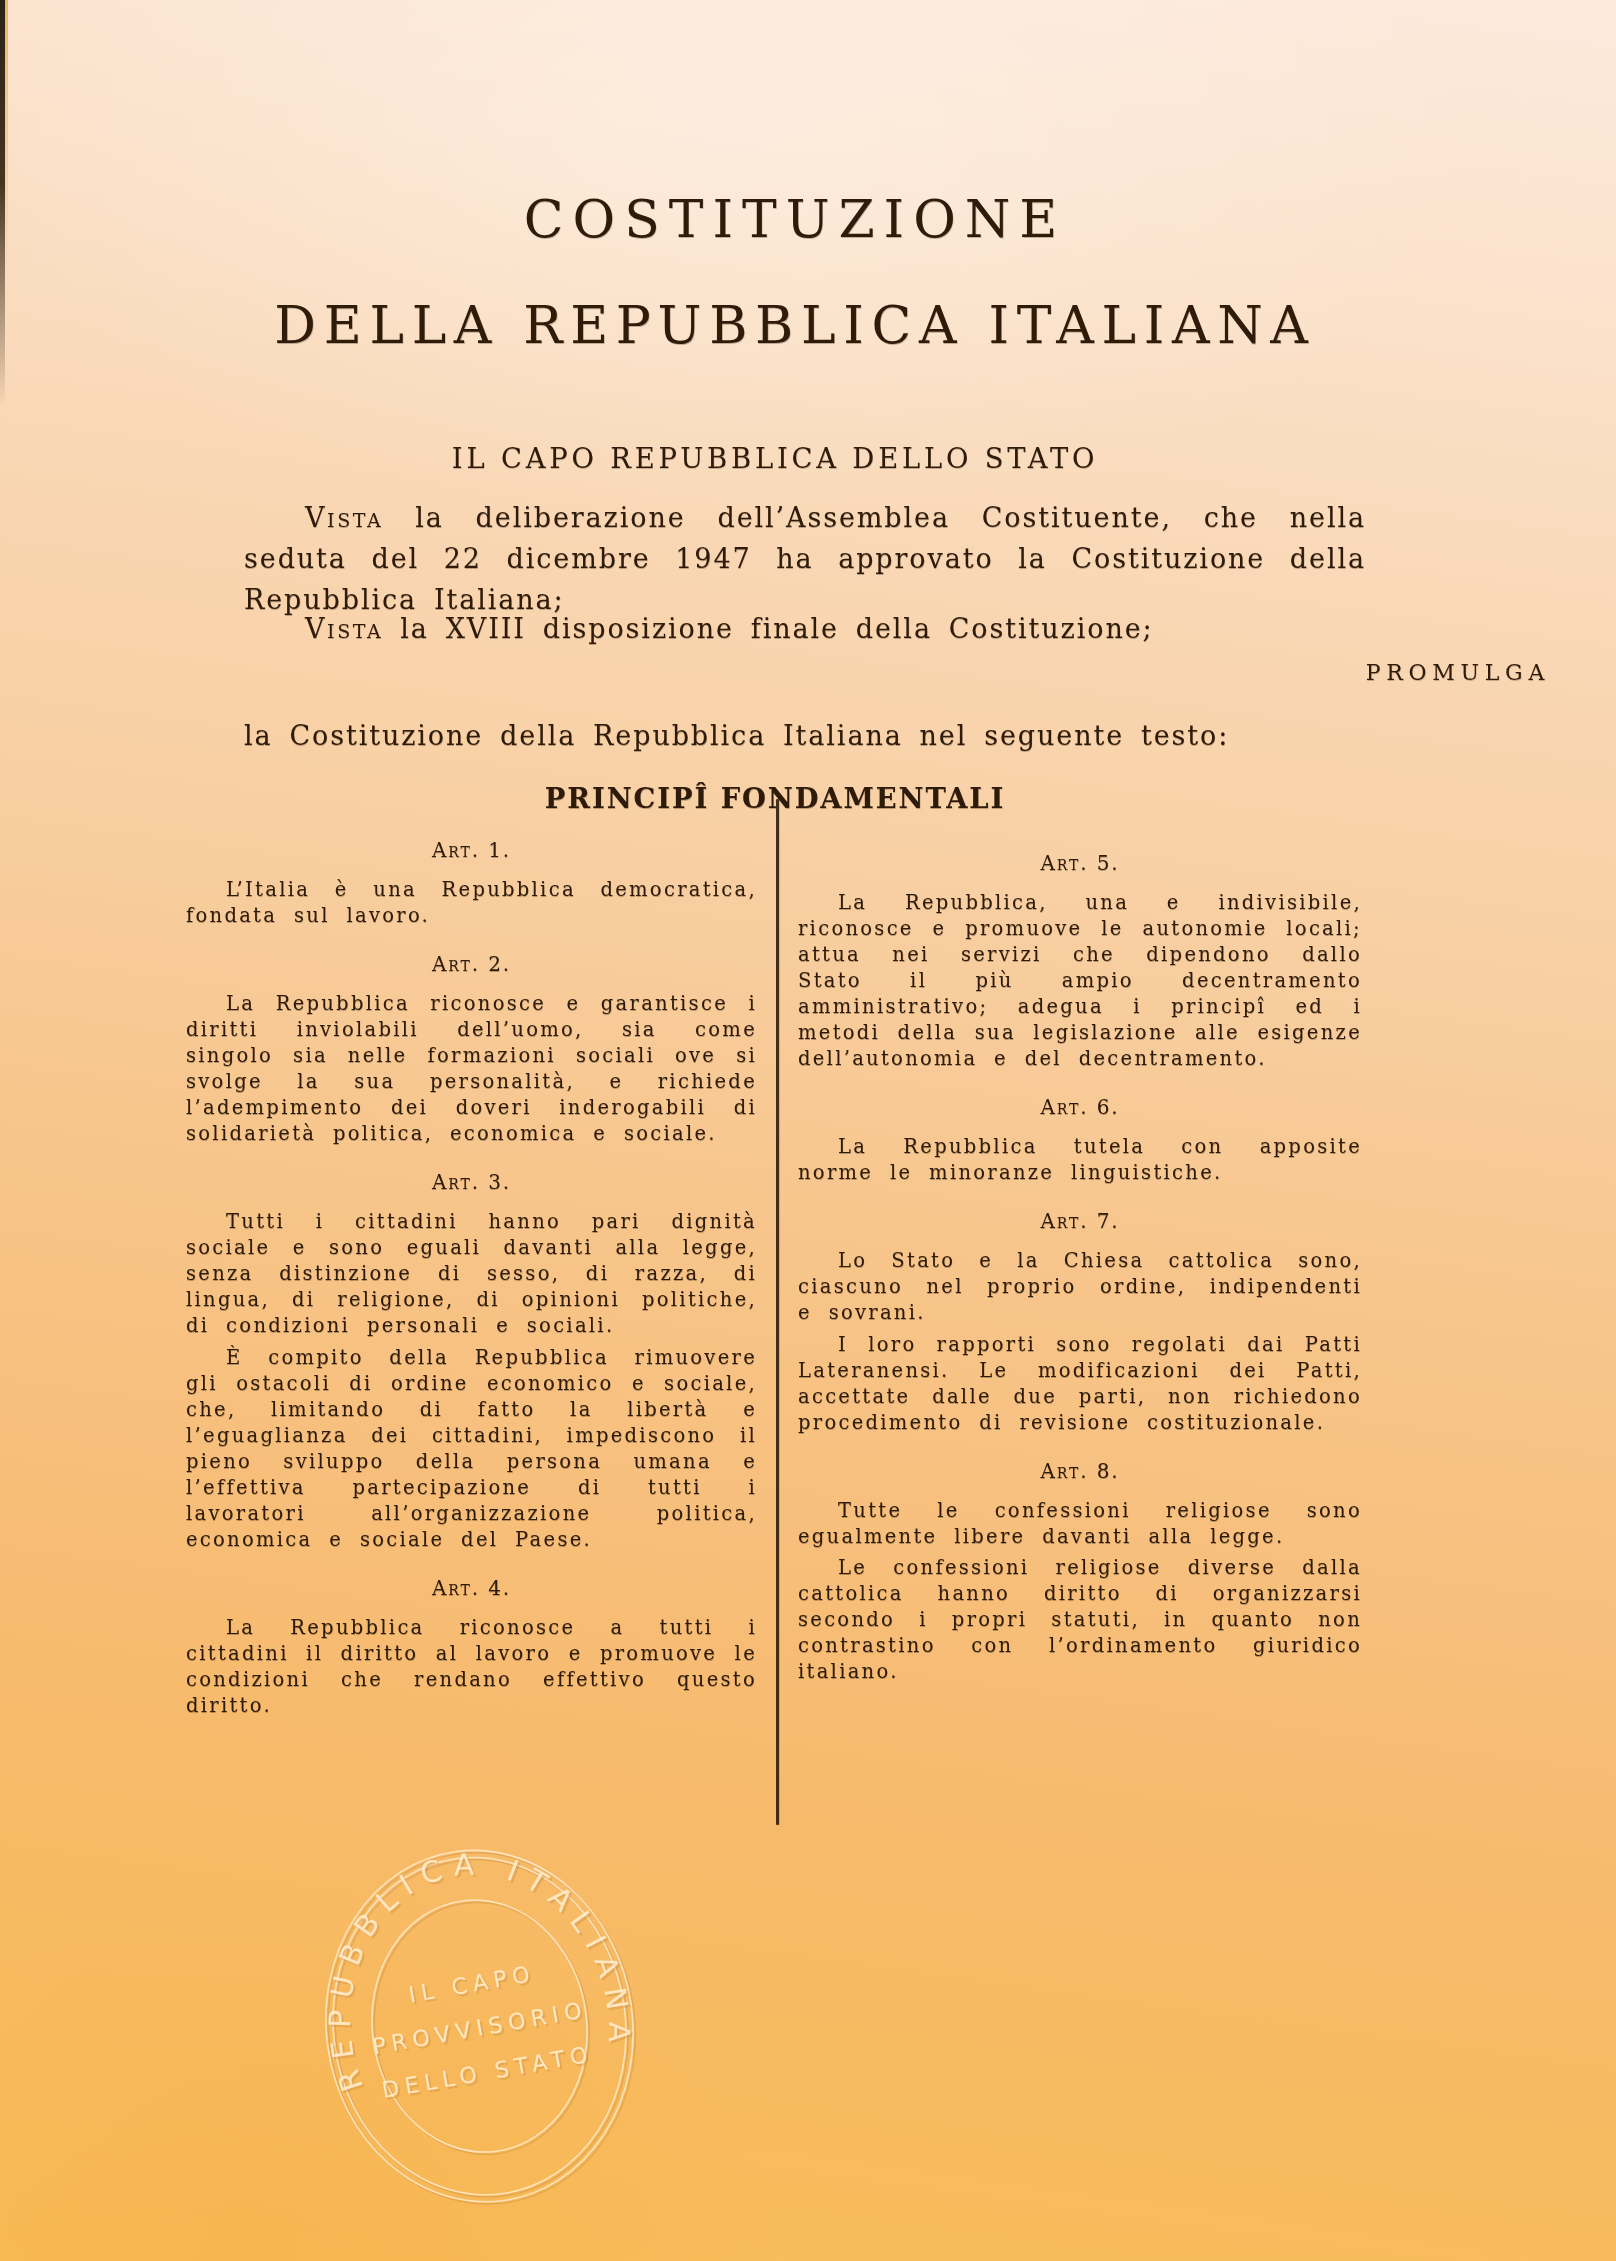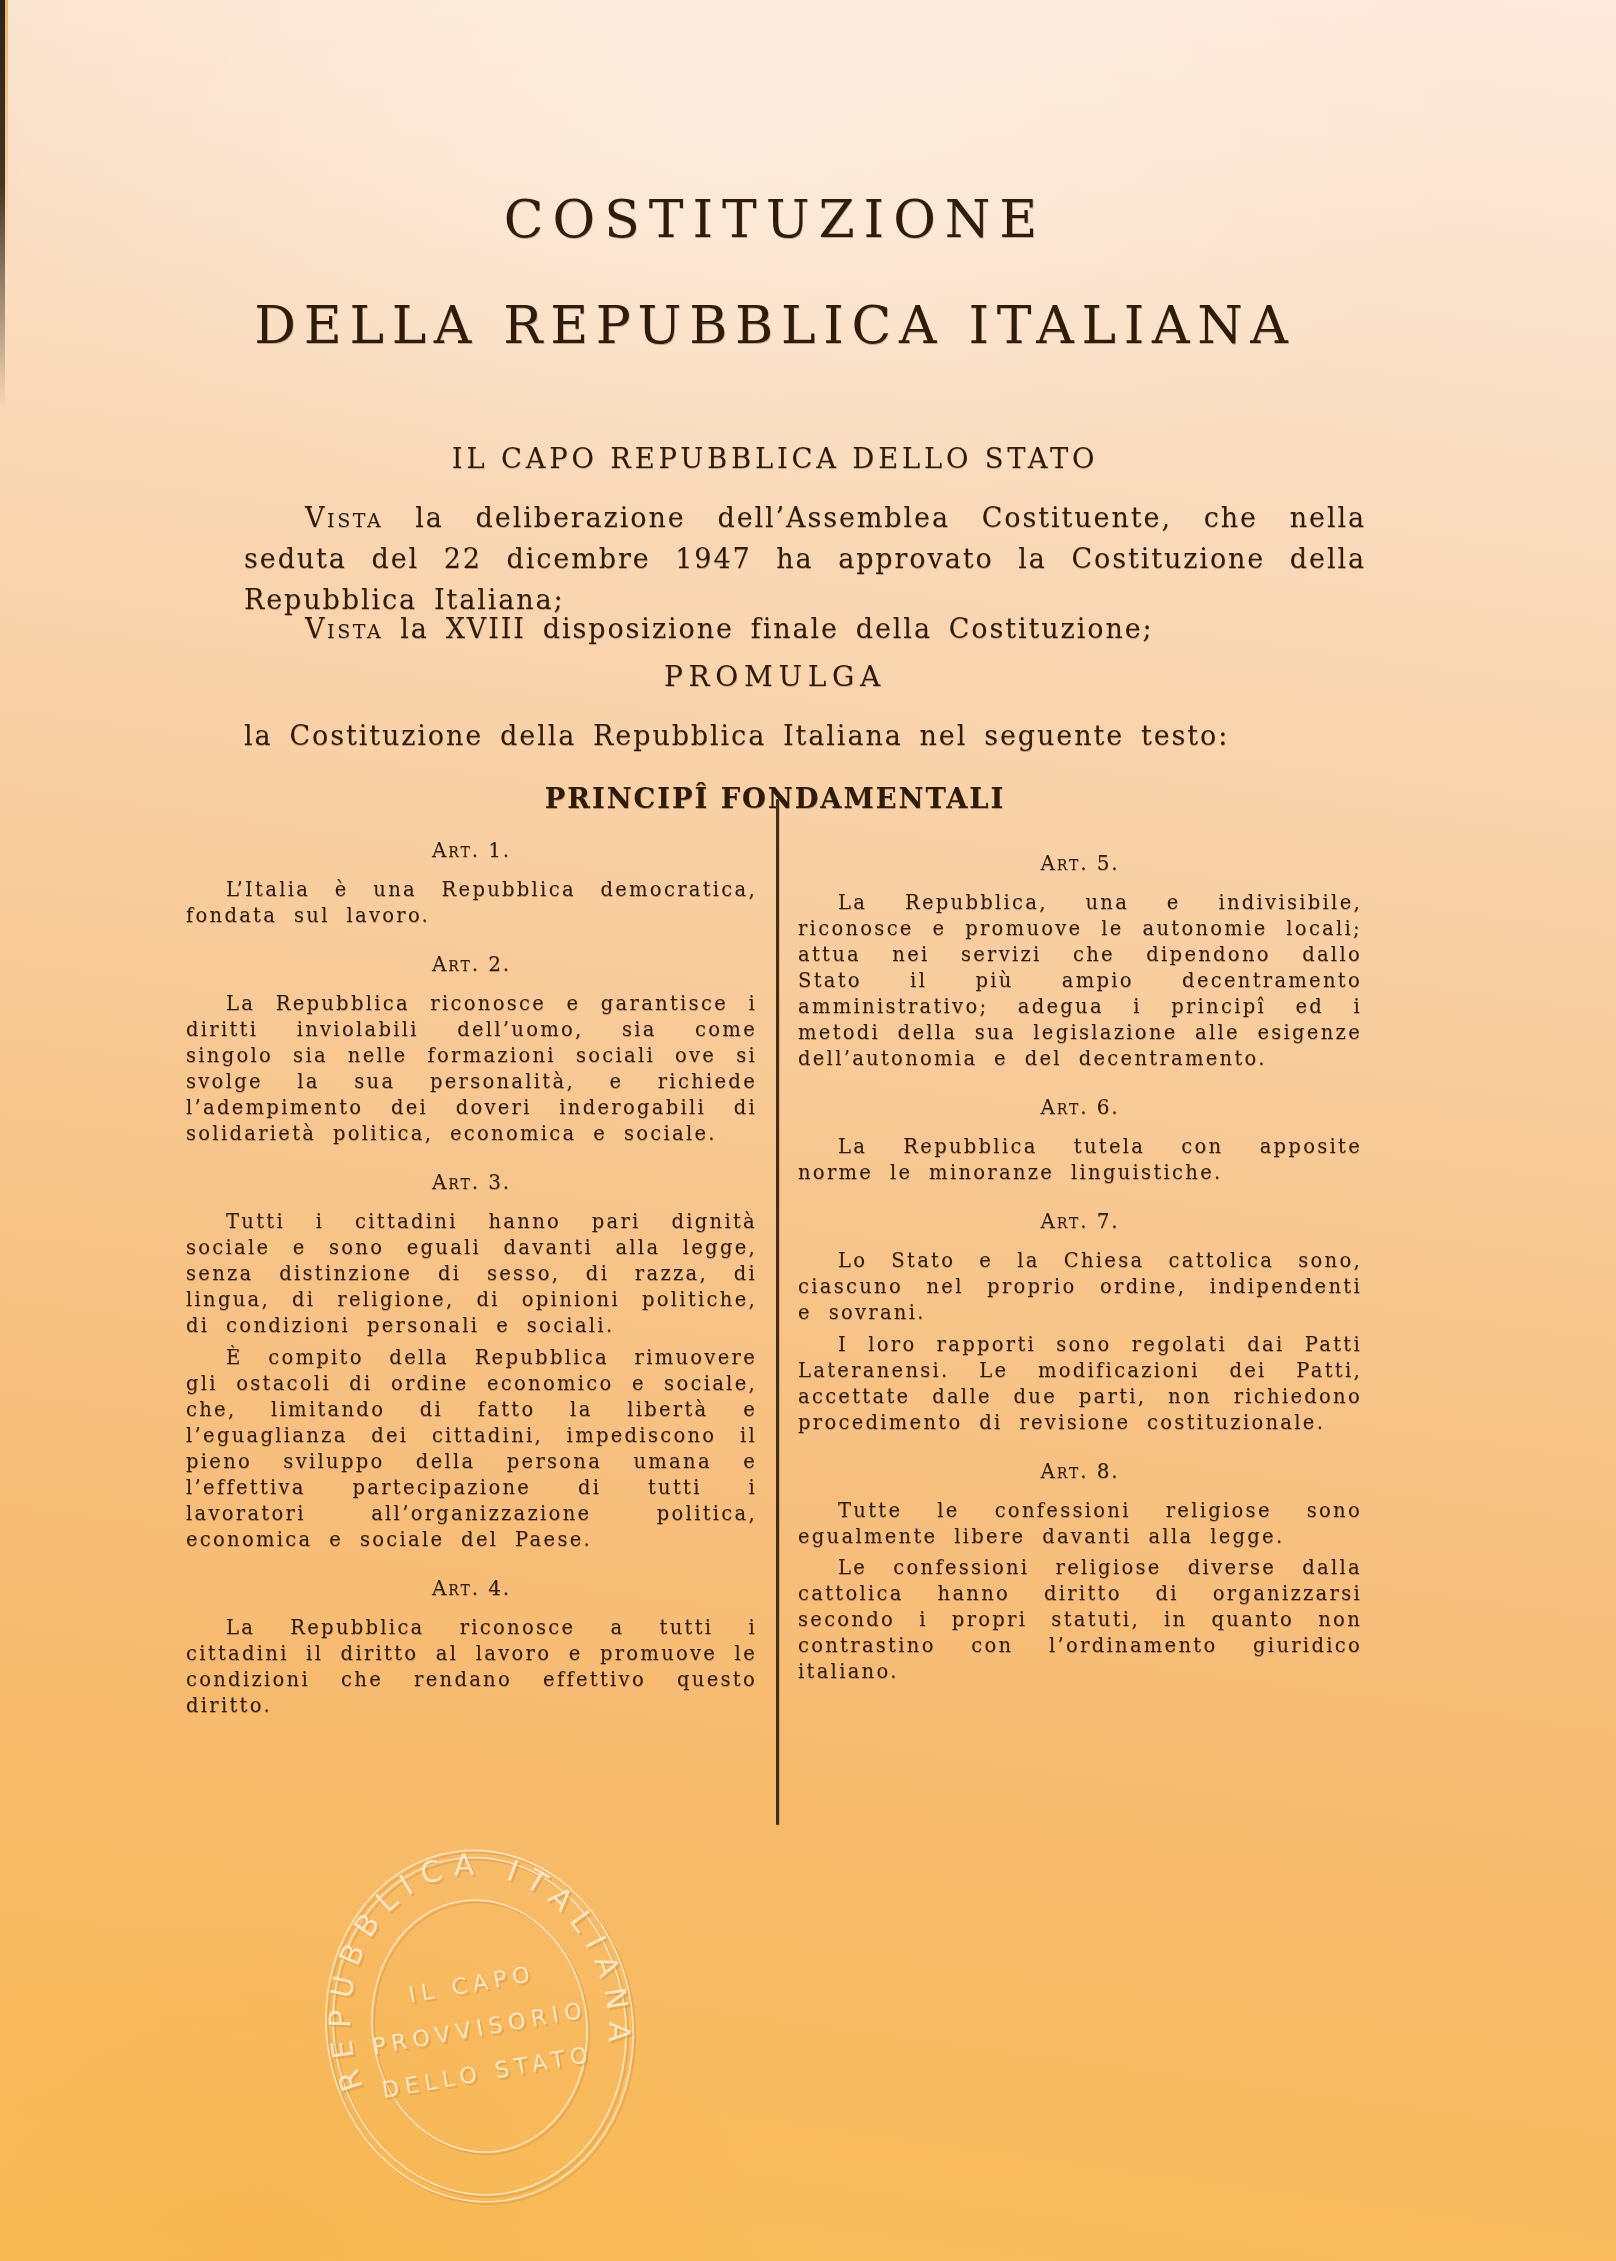--- a/index.html
+++ b/index.html
@@ -23,37 +23,39 @@
   }
   .edge-amber{
     position:absolute;left:4.5px;top:0;width:3.2px;height:274px;
     background:linear-gradient(180deg,rgba(233,165,63,.75),rgba(233,165,63,0));
   }
   .centerband{position:absolute;left:0;width:1550px;text-align:center;}
   .title{
     font-size:52px;letter-spacing:9px;font-weight:400;
     text-shadow:0.6px 1px 0 rgba(46,24,6,.28);
     white-space:nowrap;
+    padding-left:20px;
   }
   .title2{letter-spacing:7.7px;}
   .subhead{
     font-size:27.4px;letter-spacing:3.8px;font-weight:500;
     text-shadow:0.4px 0.6px 0 rgba(46,24,6,.25);white-space:nowrap;
   }
   .pre{
     position:absolute;left:244px;width:1122px;
     font-size:27px;line-height:41px;text-align:justify;
     letter-spacing:1.9px;word-spacing:6.4px;
     text-shadow:0.3px 0.6px 0.3px rgba(46,27,9,.3);
   }
   .indent{text-indent:61px;}
   .sc{font-variant:small-caps;letter-spacing:2.6px;}
   .promulga{
-    font-size:28px;letter-spacing:5.7px;
+    font-size:22px;letter-spacing:5.7px;
     text-shadow:0.4px 0.6px 0 rgba(46,24,6,.25);
+    text-align:right;
   }
   .secheading{
     font-size:27.4px;font-weight:700;letter-spacing:1.9px;
     text-shadow:0.4px 0.6px 0 rgba(46,24,6,.3);white-space:nowrap;
   }
   .col{position:absolute;font-size:19.5px;line-height:26px;}
   .col-left{left:186px;top:837px;width:571px;}
   .col-right{left:798px;top:850px;width:564px;}
   .col p{
     margin:0 0 5.7px;text-align:justify;text-indent:40px;

